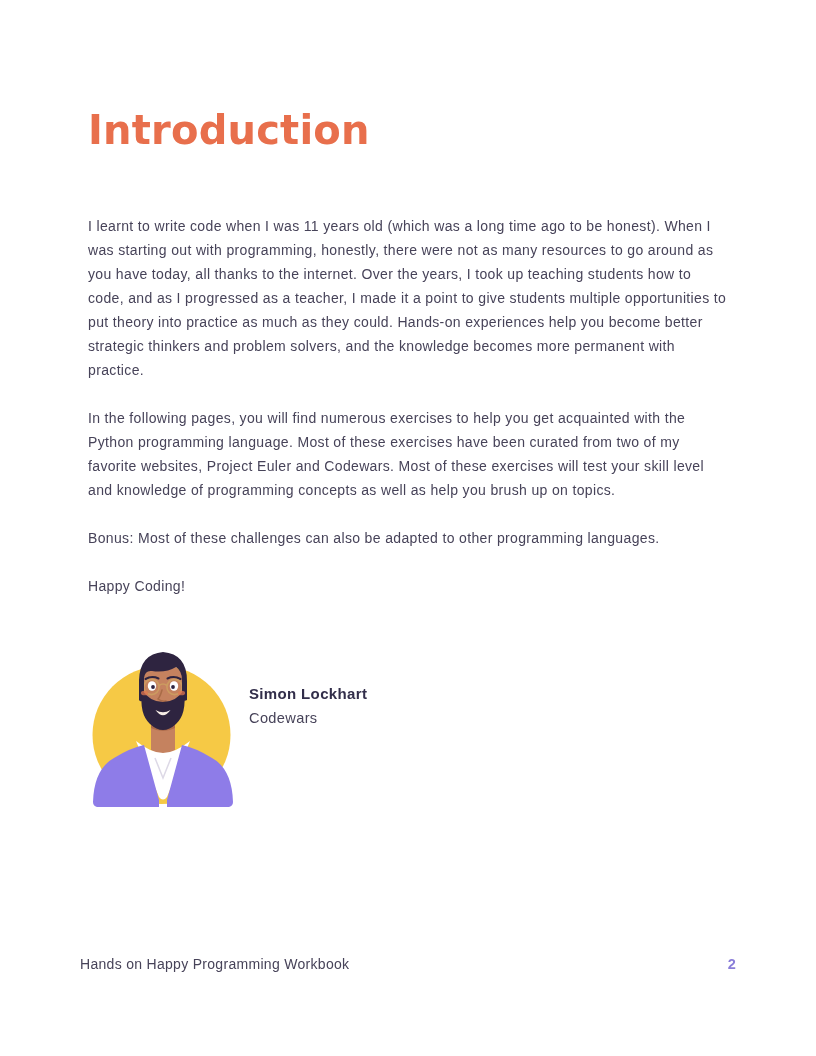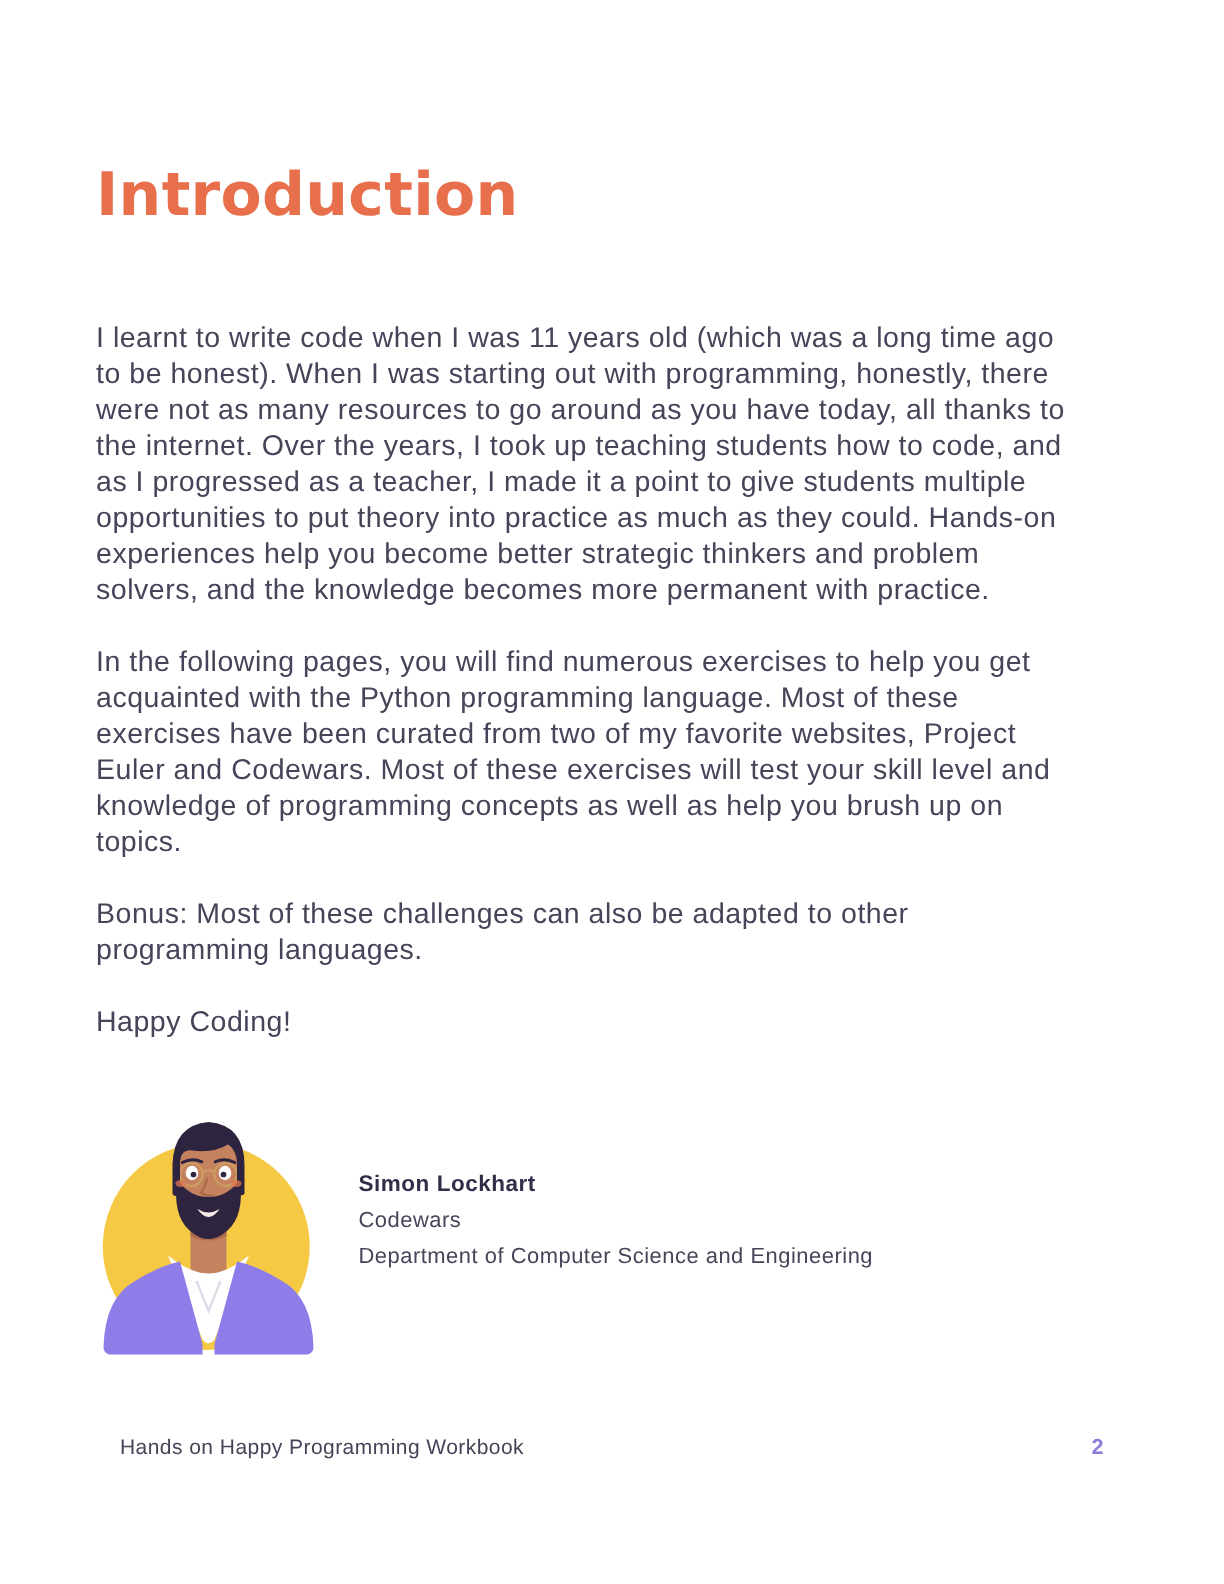--- a/index.html
+++ b/index.html
@@ -2,52 +2,52 @@
 <html><head>
 <meta charset="utf-8">
 <style>
   html,body { margin:0; padding:0; background:#ffffff; }
   .page {
     position:relative;
     width:816px; height:1056px;
     margin:0 auto;
     background:#ffffff;
     box-sizing:border-box;
-    padding:0 64px;
+    padding:0 88px;
     overflow:hidden;
     font-family:"Liberation Sans","DejaVu Sans",sans-serif;
   }
   .page-title {
     margin:0;
     padding-top:104px;
     font-family:"DejaVu Sans","Liberation Sans",sans-serif;
     font-size:40px;
     line-height:1.3;
     font-weight:700;
     letter-spacing:0.2px;
     color:#E86F4C;
   }
   .body-text p {
     margin:24px 0 0 0;
-    font-size:19px;
+    font-size:14px;
     line-height:24px;
     letter-spacing:0.35px;
     color:#474359;
     max-width:656px;
   }
   .body-text p.first { margin-top:58px; }
   .author {
     display:flex;
     align-items:flex-start;
     margin-top:50px;
   }
   .avatar { flex:0 0 auto; width:150px; height:162px; }
   .avatar svg { display:block; }
   .author-info {
-    margin-left:25px;
+    margin-left:11px;
     padding-top:34px;
     font-size:14.6px;
     line-height:24px;
     letter-spacing:0.35px;
     color:#474359;
   }
   .author-name {
     font-weight:700;
     font-size:15px;
     color:#322E4A;
@@ -122,21 +122,20 @@
 
         <path d="M67.5,62 Q75,72.5 82.5,62 Q75,66.5 67.5,62 Z" fill="#F7EDE6"></path>
 
         <ellipse cx="56.5" cy="45" rx="3.6" ry="2.3" fill="#E0764F" opacity="0.75"></ellipse>
         <ellipse cx="93.5" cy="45" rx="3.6" ry="2.3" fill="#E0764F" opacity="0.75"></ellipse>
       </svg>
     </div>
     <div class="author-info">
       <div class="author-name">Simon Lockhart</div>
       <div>Codewars</div>
-      <div>Department of Computer Science and Engineering</div>
     </div>
   </section>
 
   <footer class="footer">
     <span>Hands on Happy Programming Workbook</span>
     <span class="page-num">2</span>
   </footer>
 
 </main>
 

